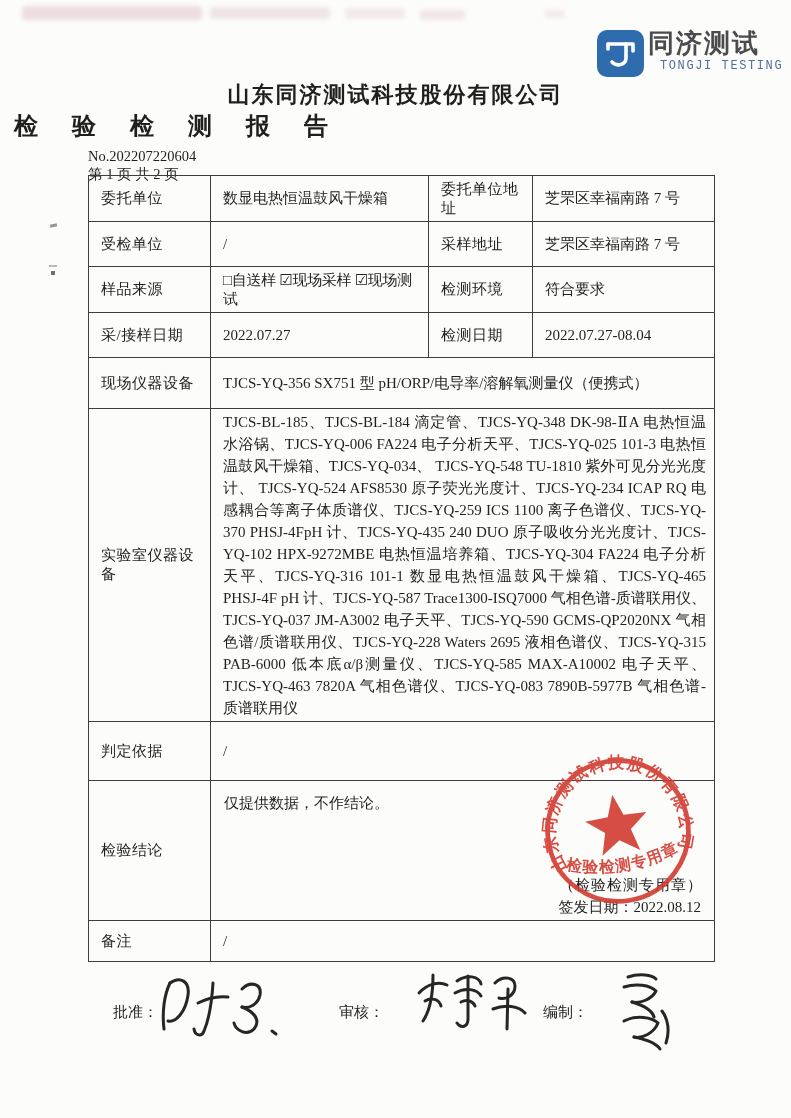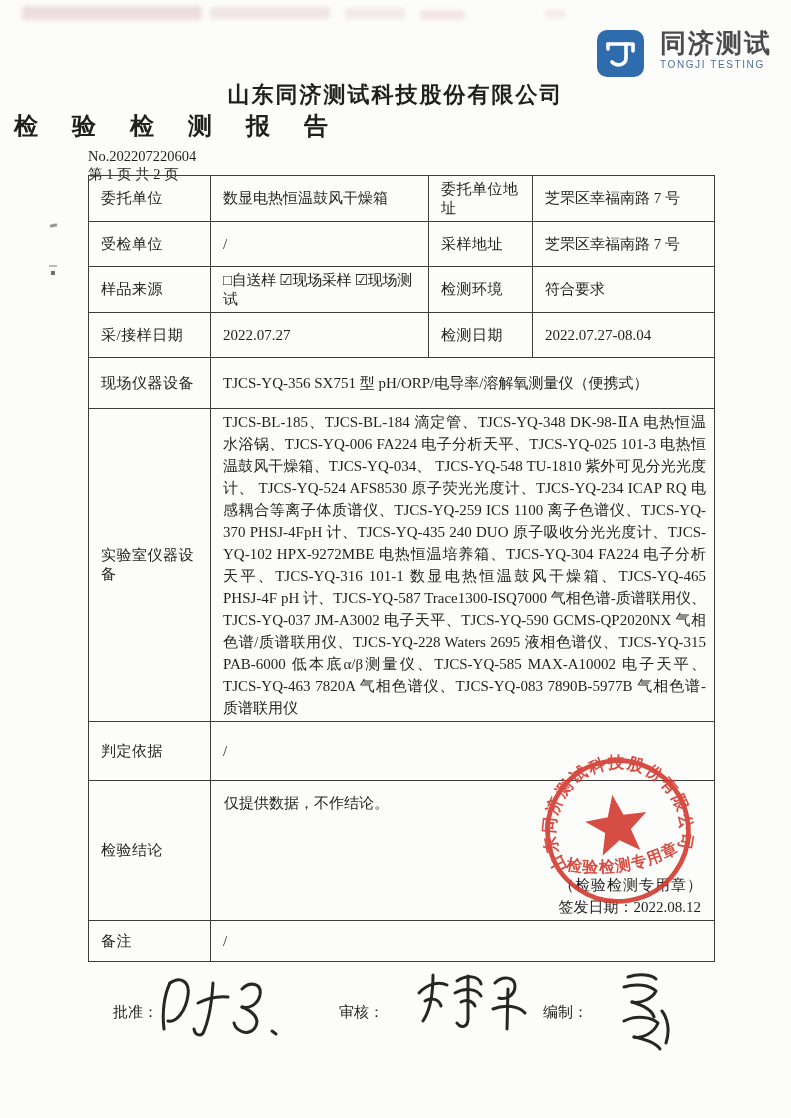--- a/index.html
+++ b/index.html
@@ -6,25 +6,25 @@
   body{
     width:791px;height:1118px;position:relative;overflow:hidden;
     background:#fcfcfb;
     font-family:"Liberation Serif","DejaVu Serif",serif;
     color:#1f1f1f;
   }
   
   .artifact{position:absolute;pointer-events:none;}
   .smudge{filter:blur(2px);border-radius:3px;}
   
-  .logo{position:absolute;left:597px;top:30px;display:flex;align-items:flex-start;gap:16px;}
+  .logo{position:absolute;left:597px;top:30px;display:flex;align-items:flex-start;gap:4px;}
   .logo-icon{width:47px;height:47px;border-radius:10px;background:#2e6cae;position:relative;flex:0 0 auto;}
   .logo-text{display:flex;flex-direction:column;line-height:1;}
   .logo-cn{font-size:26px;font-weight:bold;color:#4b4b4d;letter-spacing:2px;font-family:"Liberation Sans",sans-serif;}
-  .logo-en{font-size:10px;letter-spacing:1.6px;color:#4c6f9c;margin-top:4px;font-family:Liberation Sans, sans-serif;}
+  .logo-en{font-size:12px;letter-spacing:1.6px;color:#4c6f9c;margin-top:4px;font-family:Liberation Mono, monospace;margin-left:12px;}
   
   .company-title{position:absolute;top:80px;left:0;width:100%;text-align:center;
     font-size:22px;font-weight:bold;letter-spacing:2px;}
   .report-title{position:absolute;top:110px;left:0;width:100%;
     font-size:24px;font-weight:bold;letter-spacing:14px;text-indent:14px;}
   
   .meta-row{position:absolute;top:148px;left:88px;width:626px;display:flex;
     justify-content:space-between;font-size:14.5px;flex-direction:column;}
   
   table.report{position:absolute;left:88px;top:175px;width:626px;

